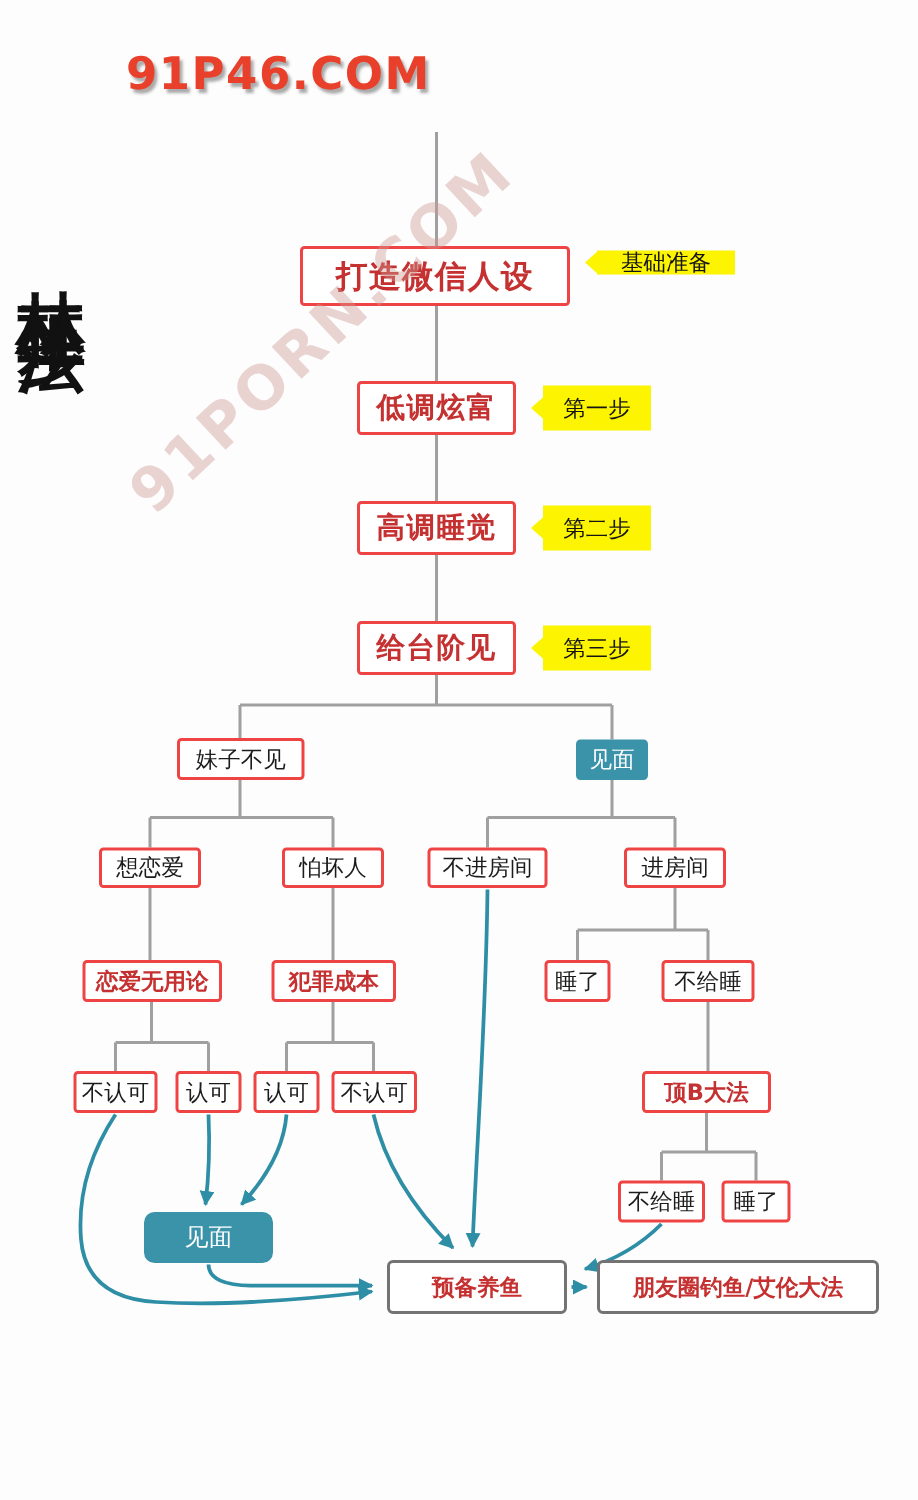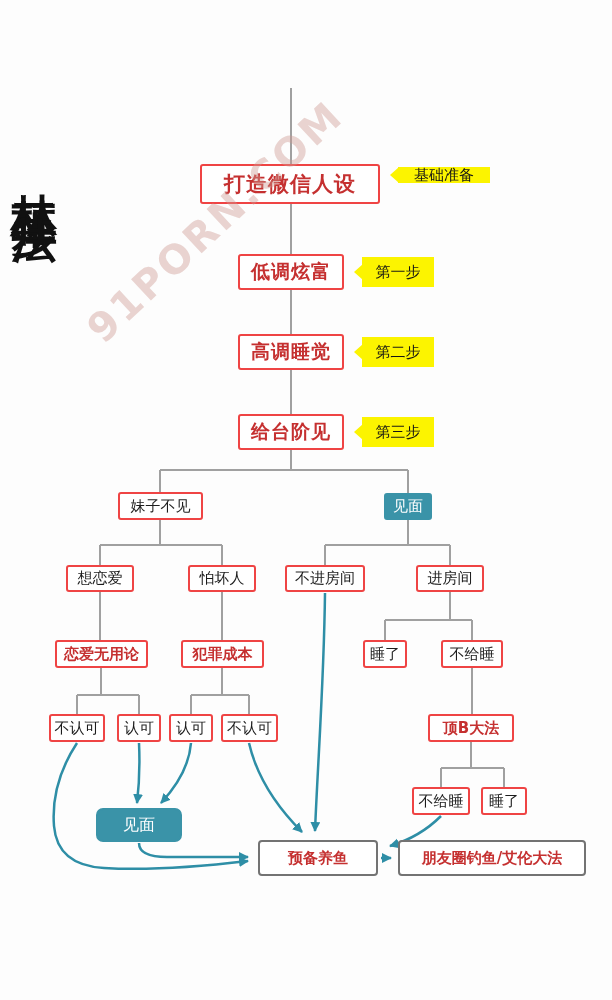--- a/index.html
+++ b/index.html
@@ -59,20 +59,21 @@
       <path marker-end="url(#ah)" d="M191,743 C189,768 174,789 161,803"></path>
       <path marker-end="url(#ah)" d="M77,743 C58,772 52,800 54,826 C56,850 70,866 104,868 C154,871 206,866 248,861"></path>
       <path marker-end="url(#ah)" d="M139,843 C139,853 151,857 167,857 L248,857"></path>
       <path marker-end="url(#ah)" d="M249,743 C258,782 282,812 302,832"></path>
       <path marker-end="url(#ah)" d="M325,593 C324,680 318,758 315,831"></path>
       <path marker-end="url(#ah)" d="M441,816 C427,830 410,840 390,846"></path>
       <path marker-end="url(#ah)" d="M381,858 H391"></path>
     </g>
   </svg>
 
+  <div class="wm-top">91P46.COM</div>
   <div class="wm-diag">91PORN.COM</div>
   <div class="vtitle">林林三步法</div>
 
   <div class="node big red" style="left:200px;top:164px;width:180px;height:40px">打造微信人设</div>
   <div class="tag" style="left:398px;top:167px;width:92px;height:16px">基础准备</div>
 
   <div class="node mid red" style="left:238px;top:254px;width:106px;height:36px">低调炫富</div>
   <div class="tag" style="left:362px;top:257px;width:72px;height:30px">第一步</div>
 
   <div class="node mid red" style="left:238px;top:334px;width:106px;height:36px">高调睡觉</div>

